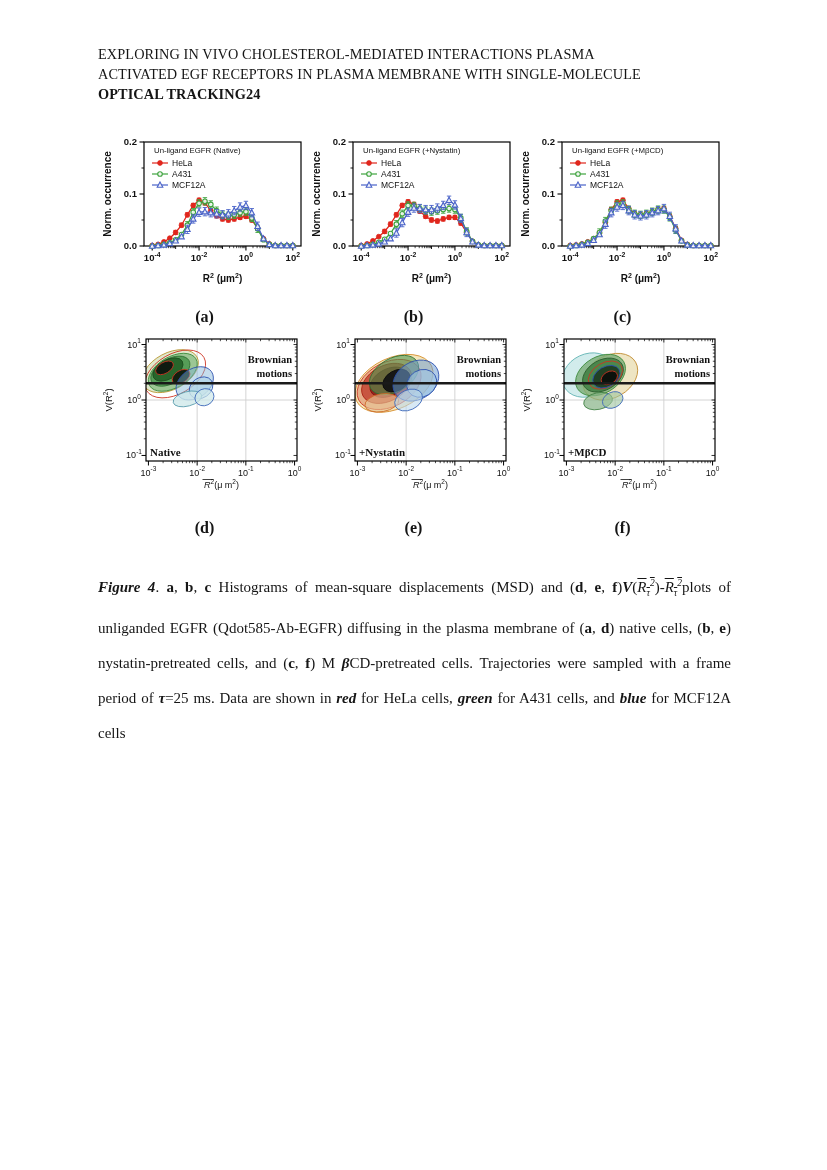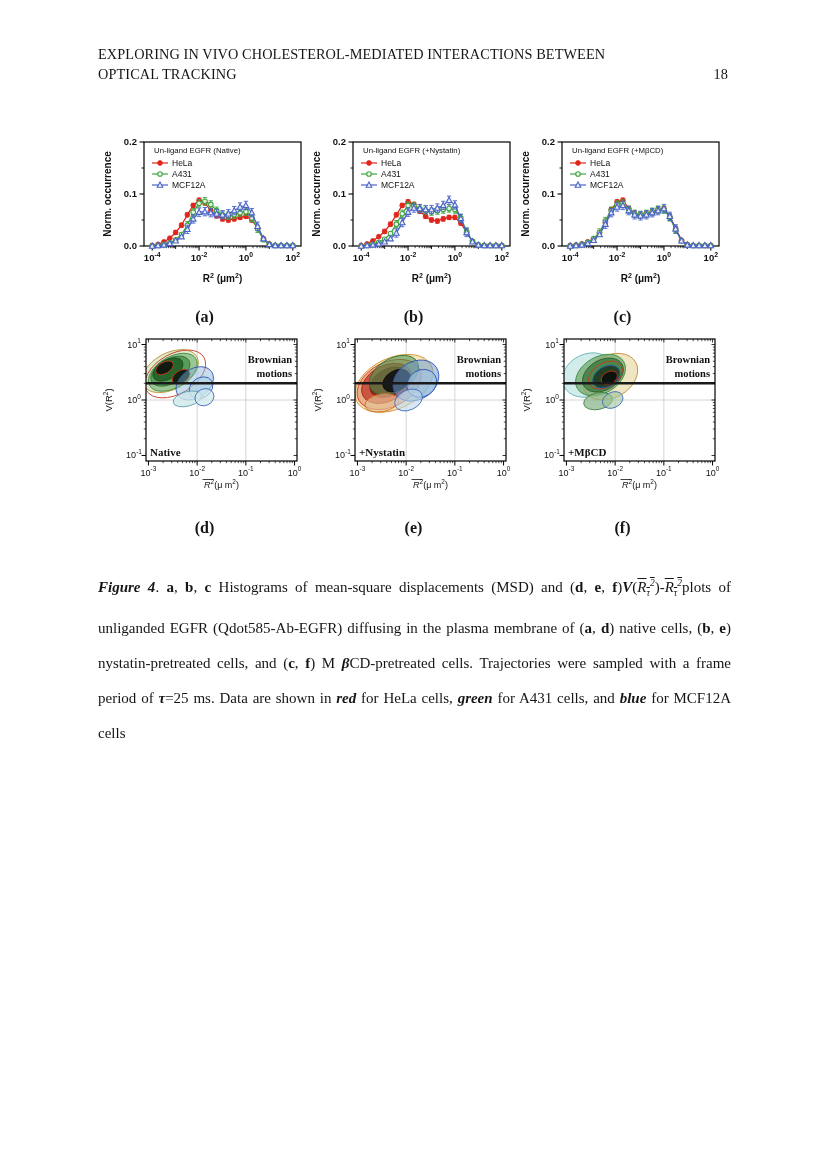--- a/index.html
+++ b/index.html
@@ -1,39 +1,40 @@
 <!DOCTYPE html>
 <html><head>
 <meta charset="utf-8">
 <style>
   html,body{margin:0;padding:0;background:#ffffff;}
   .page{position:relative;width:827px;height:1170px;background:#fff;font-family:"Liberation Serif",serif;color:#151515;overflow:hidden;}
   .header{position:absolute;left:98px;top:44px;width:630px;font-size:14.3px;line-height:20px;letter-spacing:0.1px;}
-  .hline3{display:flex;justify-content:space-between;}
+  .hline3{display:flex;font-weight:bold;}
   .figure{position:absolute;left:100px;top:130px;width:628px;}
   .frow{display:flex;}
   .panel{width:209px;}
   .label-row{display:flex;margin-top:0px;margin-bottom:3px;}
   .plabel{width:209px;text-align:center;font-weight:bold;font-size:16px;}
   .caption{position:absolute;left:98px;top:551px;width:633px;font-size:15px;line-height:35px;text-align:justify;}
   .cap-i{font-style:italic;font-weight:bold;}
   .cap-b{font-weight:bold;}
   .olr{font-style:italic;text-decoration:overline;}
   .olr sub,.olr sup{font-size:9.5px;font-style:italic;}
 </style>
 </head>
 <body>
 
 <div class="page">
 
   <div class="header">
-    <div>EXPLORING IN VIVO CHOLESTEROL-MEDIATED INTERACTIONS BETWEEN</div>
+    <div>EXPLORING IN VIVO CHOLESTEROL-MEDIATED INTERACTIONS PLASMA</div>
+    <div>ACTIVATED EGF RECEPTORS IN PLASMA MEMBRANE WITH SINGLE-MOLECULE</div>
     <div class="hline3">
       <span>OPTICAL TRACKING</span>
-      <span>18</span>
+      <span>24</span>
     </div>
   </div>
 
   <div class="figure">
     <div class="frow">
       <div class="panel" id="panel-a"><svg width="209" height="174" viewBox="0 0 209 174">
             <rect x="44" y="12" width="157" height="104" fill="none" stroke="#000" stroke-width="1.2"></rect>
             <line x1="44" y1="116" x2="39.5" y2="116" stroke="#000" stroke-width="1.1"></line>
             <text x="37" y="119.3" fill="#111" text-anchor="end" font-size="9.5" font-family="Liberation Sans, sans-serif" font-weight="bold">0.0</text>
             <line x1="44" y1="64" x2="39.5" y2="64" stroke="#000" stroke-width="1.1"></line>

